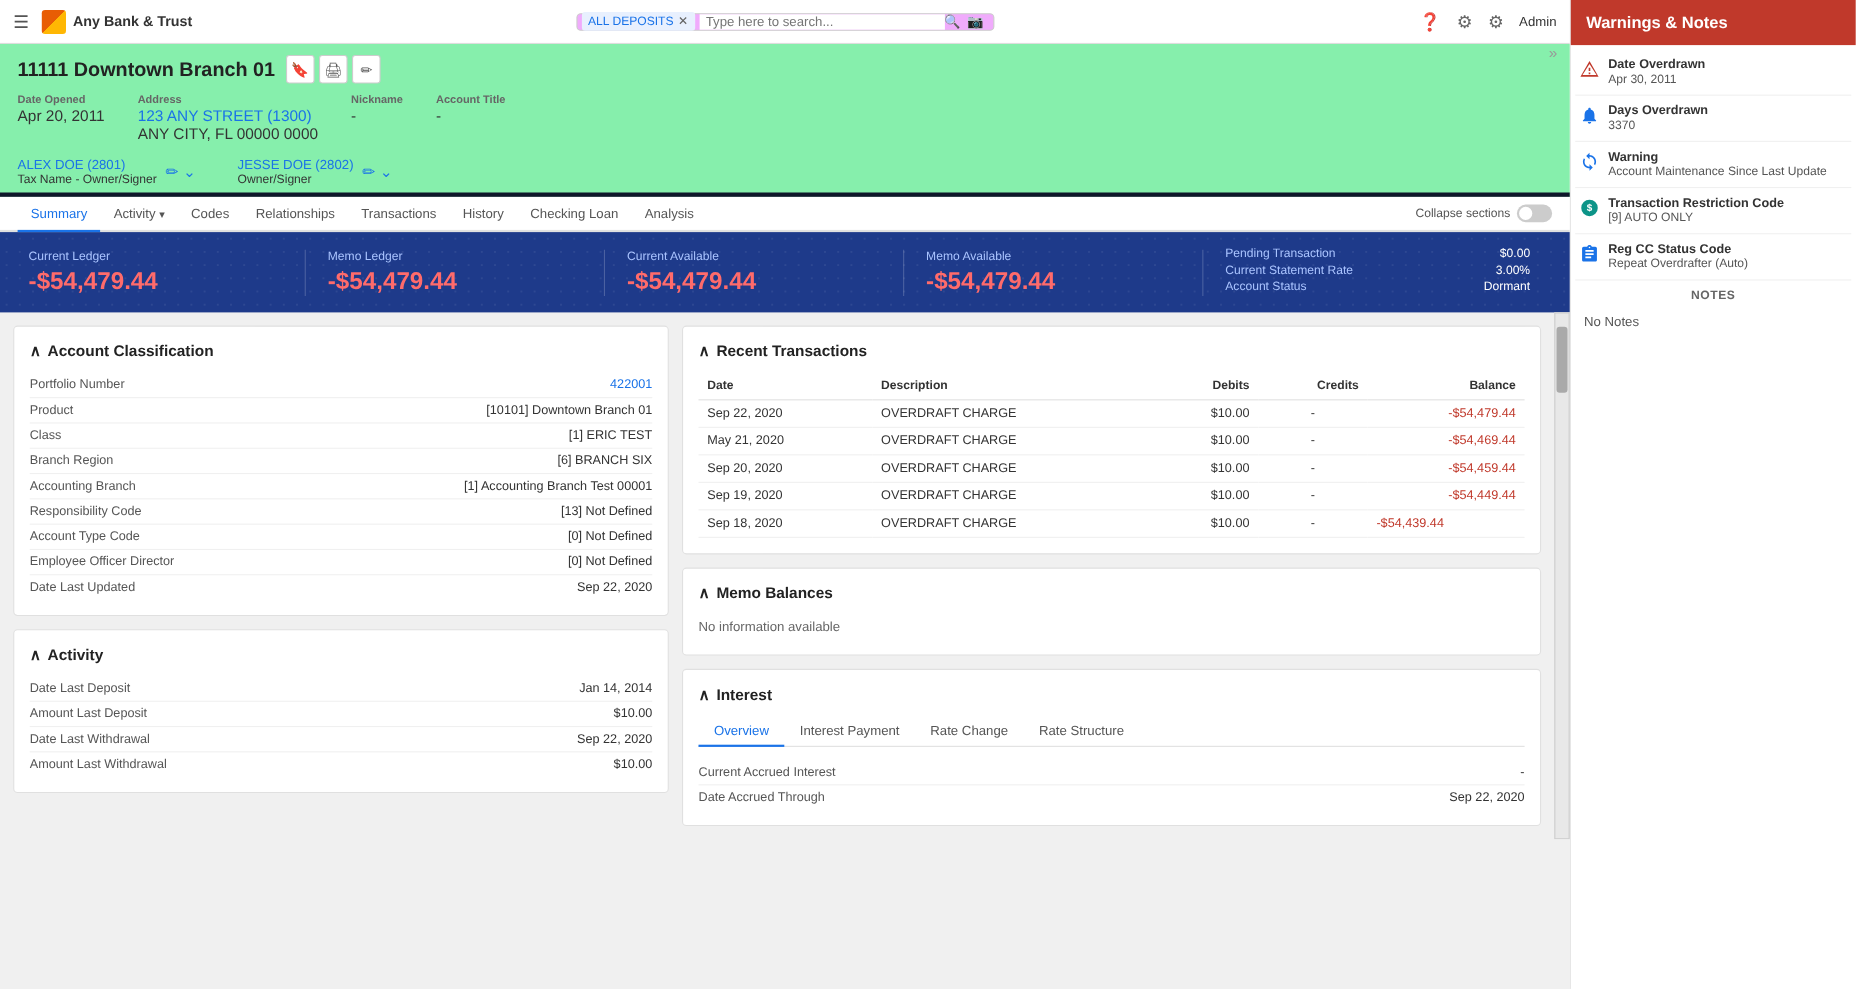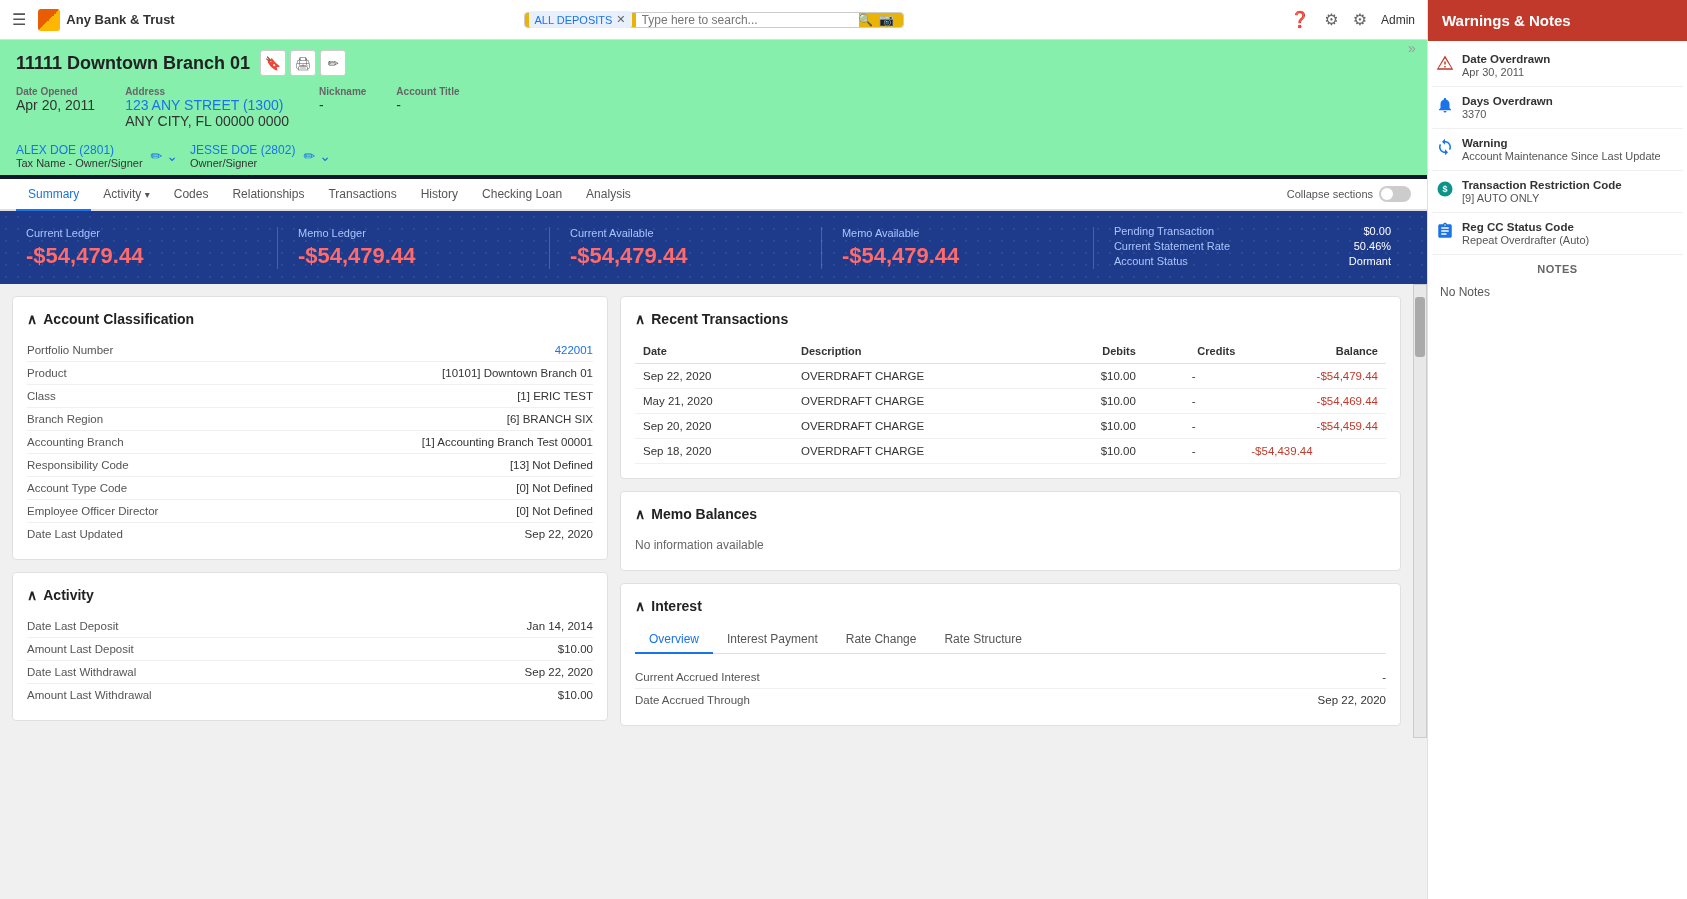--- a/index.html
+++ b/index.html
@@ -9,21 +9,21 @@
     .top-nav {
       display: flex; align-items: center; background: #fff; height: 40px;
       padding: 0 12px; border-bottom: 1px solid #ddd; position: relative;
     }
     .top-nav .hamburger { font-size: 16px; color: #555; margin-right: 12px; cursor: pointer; }
     .top-nav .logo { display: flex; align-items: center; gap: 6px; font-weight: bold; font-size: 13px; color: #333; }
     .logo-icon { width: 22px; height: 22px; background: linear-gradient(135deg, #e85d04 50%, #ffb703 50%); border-radius: 3px; }
     .top-nav .search-area {
       position: absolute; left: 50%; transform: translateX(-50%);
       display: flex; align-items: center; border: 1px solid #ccc; border-radius: 4px;
-      background: #eab308; height: 16px; min-width: 380px;
+      background: #f0abfc; height: 16px; min-width: 380px;
     }
     .search-tag {
       background: #e8f0fe; color: #1a73e8; font-size: 11px; padding: 2px 6px;
       border-radius: 3px; margin: 0 4px; display: flex; align-items: center; gap: 4px;
     }
     .search-tag .close { cursor: pointer; color: #666; }
     .search-input { border: none; outline: none; font-size: 12px; flex: 1; padding: 0 6px; }
     .search-icons { display: flex; align-items: center; gap: 6px; padding-right: 8px; }
     .top-nav .right-area { margin-left: auto; display: flex; align-items: center; gap: 14px; }
     .top-nav .right-area .icon-btn { color: #666; cursor: pointer; font-size: 16px; }
@@ -41,21 +41,21 @@
       width: 26px; height: 26px; border: 1px solid #ccc; border-radius: 3px;
       display: flex; align-items: center; justify-content: center; cursor: pointer;
       color: #555; background: #fff; font-size: 13px;
     }
     .account-meta { display: flex; gap: 30px; padding: 4px 0 8px 0; }
     .meta-group label { font-size: 10px; color: #666; display: block; font-weight: bold; }
     .meta-group .val { font-size: 14px; color: #333; }
     .meta-group .val a { color: #1a73e8; text-decoration: none; }
 
     
-    .signers { display: flex; gap: 12px; padding: 6px 0; }
+    .signers { display: flex; gap: 38px; padding: 6px 0; }
     .signer-block { display: flex; align-items: center; gap: 8px; }
     .signer-info .name { color: #1a73e8; font-size: 12px; font-weight: 500; }
     .signer-info .role { font-size: 11px; color: #333; }
     .signer-icons { display: flex; gap: 4px; color: #1a73e8; font-size: 14px; cursor: pointer; }
 
     
     .tab-nav {
       display: flex; align-items: center; background: #fff;
       border-bottom: 2px solid #e0e0e0; padding: 0 16px;
     }
@@ -294,21 +294,21 @@
       <div class="balance-label">Memo Available</div>
       <div class="balance-value">-$54,479.44</div>
     </div>
     <div class="balance-extra">
       <div class="balance-extra-row">
         <span class="balance-extra-label">Pending Transaction</span>
         <span class="balance-extra-val">$0.00</span>
       </div>
       <div class="balance-extra-row">
         <span class="balance-extra-label">Current Statement Rate</span>
-        <span class="balance-extra-val">50.46%</span>
+        <span class="balance-extra-val">3.00%</span>
       </div>
       <div class="balance-extra-row">
         <span class="balance-extra-label">Account Status</span>
         <span class="balance-extra-val">Dormant</span>
       </div>
     </div>
   </div>
 
   <div class="content-wrapper">
     <div class="main-content" style="flex:1;">
@@ -415,20 +415,27 @@
       <td class="red" style="text-align:right">-$54,469.44</td>
     </tr>
                 <tr>
       <td>Sep 20, 2020</td>
       <td>OVERDRAFT CHARGE</td>
       <td style="text-align:right">$10.00</td>
       <td style="text-align:center">-</td>
       <td class="red" style="text-align:right">-$54,459.44</td>
     </tr>
                 <tr>
+      <td>Sep 19, 2020</td>
+      <td>OVERDRAFT CHARGE</td>
+      <td style="text-align:right">$10.00</td>
+      <td style="text-align:center">-</td>
+      <td class="red" style="text-align:right">-$54,449.44</td>
+    </tr>
+                <tr>
       <td>Sep 18, 2020</td>
       <td>OVERDRAFT CHARGE</td>
       <td style="text-align:right">$10.00</td>
       <td style="text-align:center">-</td>
       <td class="red" style="text-align:left">-$54,439.44</td>
     </tr>
               </tbody>
           </table>
         </div>
 

